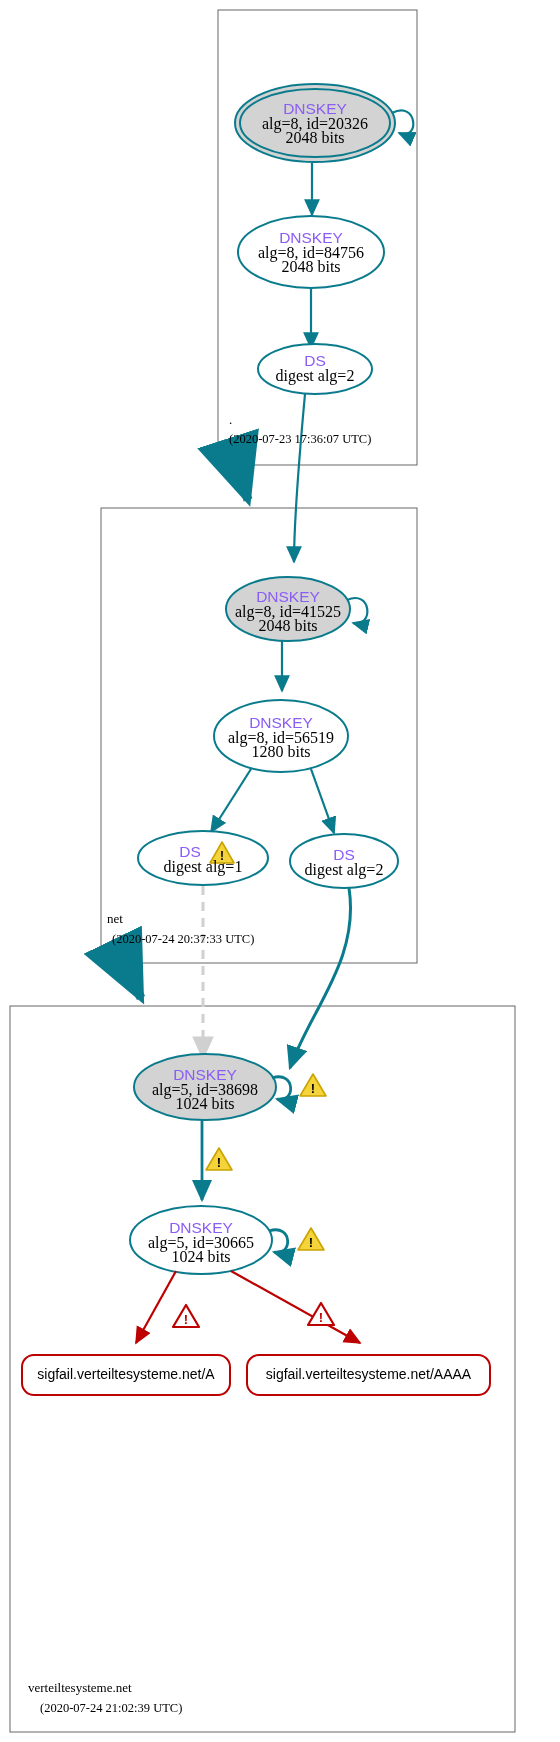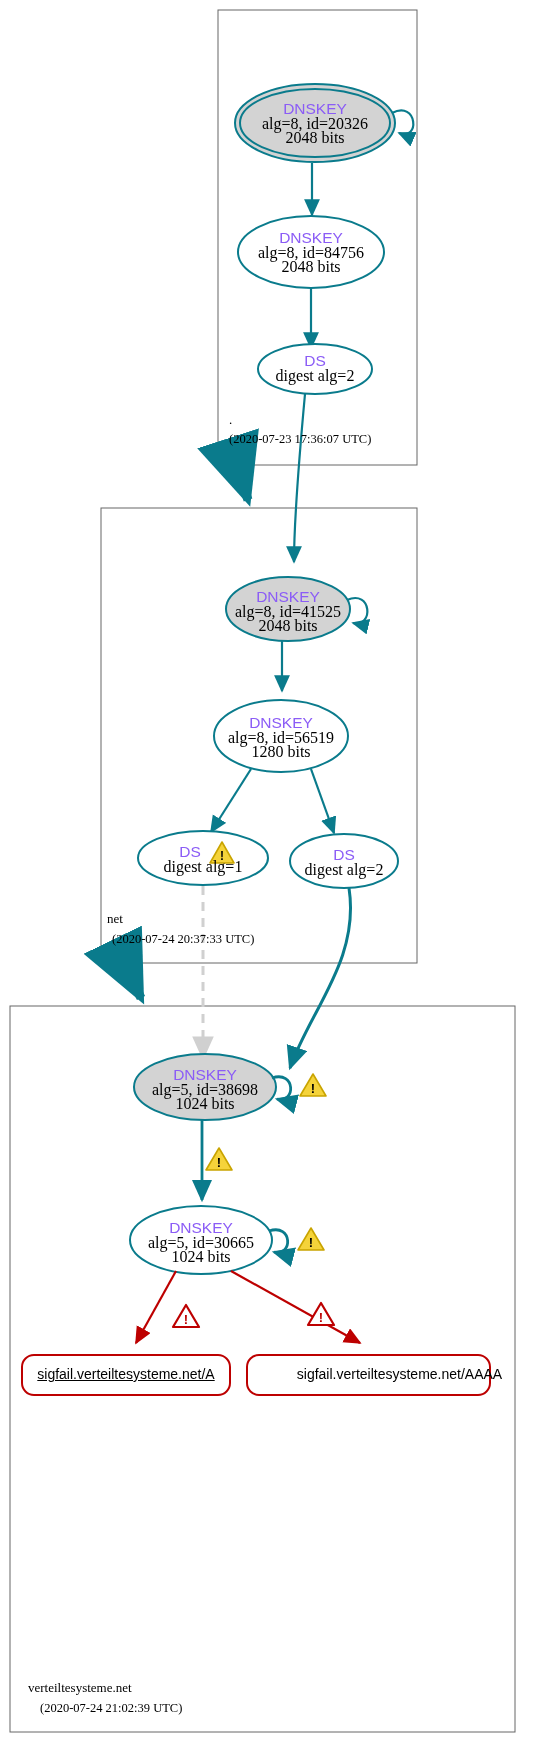--- a/index.html
+++ b/index.html
@@ -165,19 +165,19 @@
   <div class="n-sub">alg=5, id=38698</div>
   <div class="n-sub">1024 bits</div>
 </div>
 
 <div class="node-txt" style="left:121px;top:1219px;width:160px;">
   <div class="n-title">DNSKEY</div>
   <div class="n-sub">alg=5, id=30665</div>
   <div class="n-sub">1024 bits</div>
 </div>
 
-<div class="leaf-txt" style="left:22px;top:1366px;width:208px;text-decoration:underline;">sigfail.verteiltesysteme.net/A</div>
-<div class="leaf-txt" style="left:247px;top:1366px;width:243px;margin-left:31px;">sigfail.verteiltesysteme.net/AAAA</div>
+<div class="leaf-txt" style="left:22px;top:1366px;width:208px;">sigfail.verteiltesysteme.net/A</div>
+<div class="leaf-txt" style="left:247px;top:1366px;width:243px;">sigfail.verteiltesysteme.net/AAAA</div>
 
 <div class="zone-label" style="left:28px;top:1680px;">verteiltesysteme.net</div>
 <div class="zone-time" style="left:28px;top:1701px;margin-left:12px;">(2020-07-24 21:02:39 UTC)</div>
 
 </div>
 
 </body></html>

